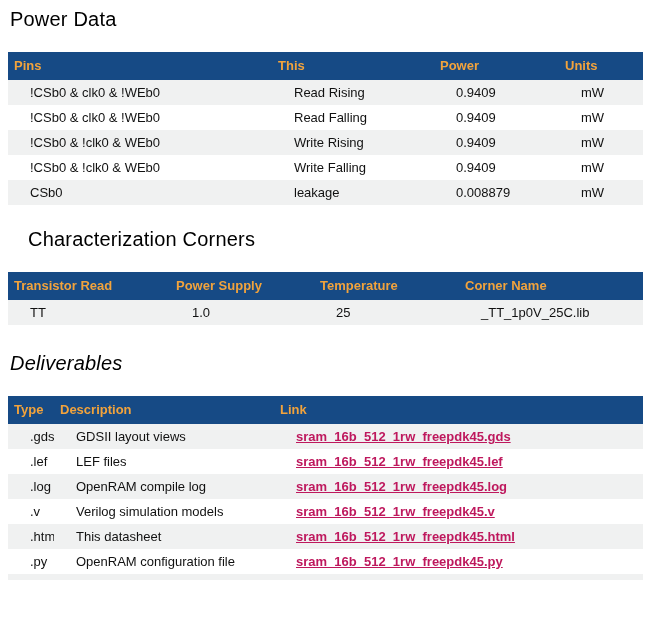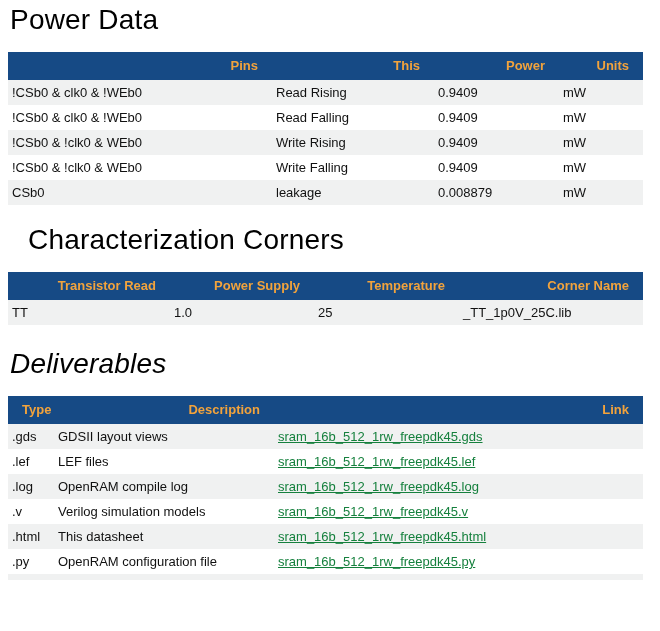--- a/index.html
+++ b/index.html
@@ -9,62 +9,63 @@
     color: #000000;
   }
   body {
     width: 660px;
     height: 631px;
     box-sizing: border-box;
     padding: 8px;
     overflow: hidden;
   }
   h2.section-title {
-    font-size: 28px;
+    font-size: 20px;
     font-weight: 400;
     line-height: 23px;
     margin: 0 0 21px 2px;
     color: #000000;
     letter-spacing: 0.2px;
   }
   h2.section-title.mt23 { margin-top: 23px; margin-left: 20px; }
   h2.section-title.mt27 { margin-top: 27px; font-style: italic; }
   table.data-table {
     border-collapse: collapse;
     table-layout: fixed;
     width: 635px;
     font-size: 13px;
   }
   table.data-table th {
     background: #164a85;
     color: #f2a33c;
     font-weight: 700;
-    text-align: right;
-    padding: 5px 14px;
+    text-align: left;
+    padding: 5px 6px;
     line-height: 18px;
     white-space: nowrap;
     overflow: hidden;
     margin-left: 18px;
   }
   table.data-table td {
-    padding: 4px 4px;
+    padding: 4px 22px;
     line-height: 17px;
     white-space: nowrap;
     overflow: hidden;
     color: #111111;
   }
   table.data-table tbody tr:nth-child(odd) td {
     background: #f0f1f1;
   }
   table.data-table tbody tr:nth-child(even) td {
     background: #ffffff;
   }
   a.file-link {
-    color: #15803d;
+    color: #be185d;
     text-decoration: underline;
+    font-weight: bold;
   }
   .table-bottom-sliver {
     width: 635px;
     height: 6px;
     background: #f0f1f1;
     margin-top: 0;
   }
 </style>
 </head>
 <body>

